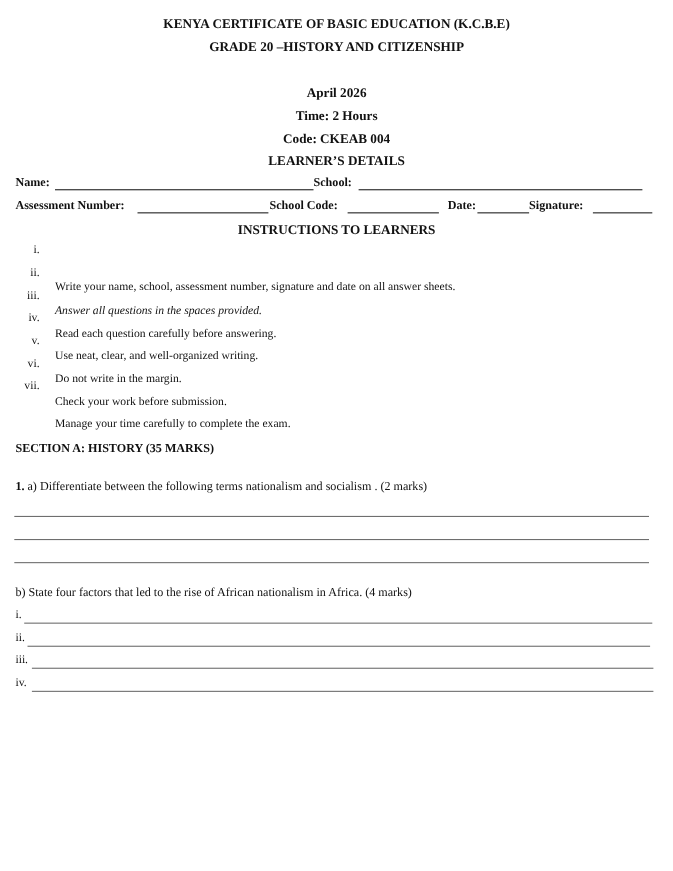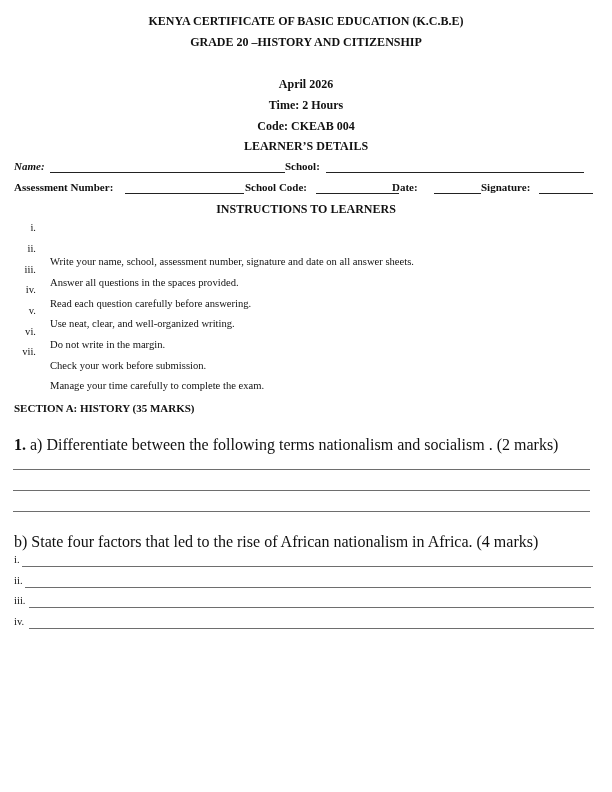--- a/index.html
+++ b/index.html
@@ -37,59 +37,59 @@
       text-align: right;
       left: 0;
       font-size: 10.6px;
     }
     .instr-text {
       position: absolute;
       left: 50px;
       font-size: 10.6px;
       margin-top: 34px;
     }
-    .q-text { font-size: 16px; }
+    .q-text { font-size: 11px; }
     .roman-label { font-size: 10.6px; }
   </style>
 </head>
 <body>
 
 <div class="abs center hdr" style="top:14px;">KENYA CERTIFICATE OF BASIC EDUCATION (K.C.B.E)</div>
 <div class="abs center hdr" style="top:35px;">GRADE 20 –HISTORY AND CITIZENSHIP</div>
 <div class="abs center hdr" style="top:77px;">April 2026</div>
 <div class="abs center hdr" style="top:98px;">Time: 2 Hours</div>
 <div class="abs center hdr" style="top:119px;">Code: CKEAB 004</div>
 <div class="abs center hdr" style="top:139px;">LEARNER’S DETAILS</div>
 
 <div>
-  <span class="abs field-label" style="left:14px; top:160px;font-style:italic;">Name:</span>
+  <span class="abs field-label" style="left:14px; top:160px;">Name:</span>
   <div class="uline" style="left:50px; width:235px; top:172px;"></div>
   <span class="abs field-label" style="left:285px; top:160px;">School:</span>
   <div class="uline" style="left:326px; width:258px; top:172px;"></div>
 
   <span class="abs field-label" style="left:14px; top:181px;">Assessment Number:</span>
   <div class="uline" style="left:125px; width:119px; top:193px;"></div>
   <span class="abs field-label" style="left:245px; top:181px;">School Code:</span>
   <div class="uline" style="left:316px; width:83px; top:193px;"></div>
-  <span class="abs field-label" style="left:392px; top:181px;">Date:</span>
+  <span class="abs field-label" style="left:407px; top:181px;">Date:</span>
   <div class="uline" style="left:434px; width:47px; top:193px;"></div>
   <span class="abs field-label" style="left:481px; top:181px;">Signature:</span>
   <div class="uline" style="left:539px; width:54px; top:193px;"></div>
 </div>
 
 <div class="abs center hdr" style="top:202px;font-family:Liberation Serif, serif;">INSTRUCTIONS TO LEARNERS</div>
 
 <div>
   <div>
     <span class="instr-num" style="top:222px;">i.</span>
     <span class="abs instr-text" style="top:222px;">Write your name, school, assessment number, signature and date on all answer sheets.</span>
   </div>
   <div>
     <span class="instr-num" style="top:243px;">ii.</span>
-    <span class="abs instr-text" style="top:243px;">Answer all questions in the spaces provided.</span>
+    <span class="abs instr-text" style="top:243px;font-style:italic;">Answer all questions in the spaces provided.</span>
   </div>
   <div>
     <span class="instr-num" style="top:264px;">iii.</span>
     <span class="abs instr-text" style="top:264px;">Read each question carefully before answering.</span>
   </div>
   <div>
     <span class="instr-num" style="top:284px;">iv.</span>
     <span class="abs instr-text" style="top:284px;">Use neat, clear, and well-organized writing.</span>
   </div>
   <div>

